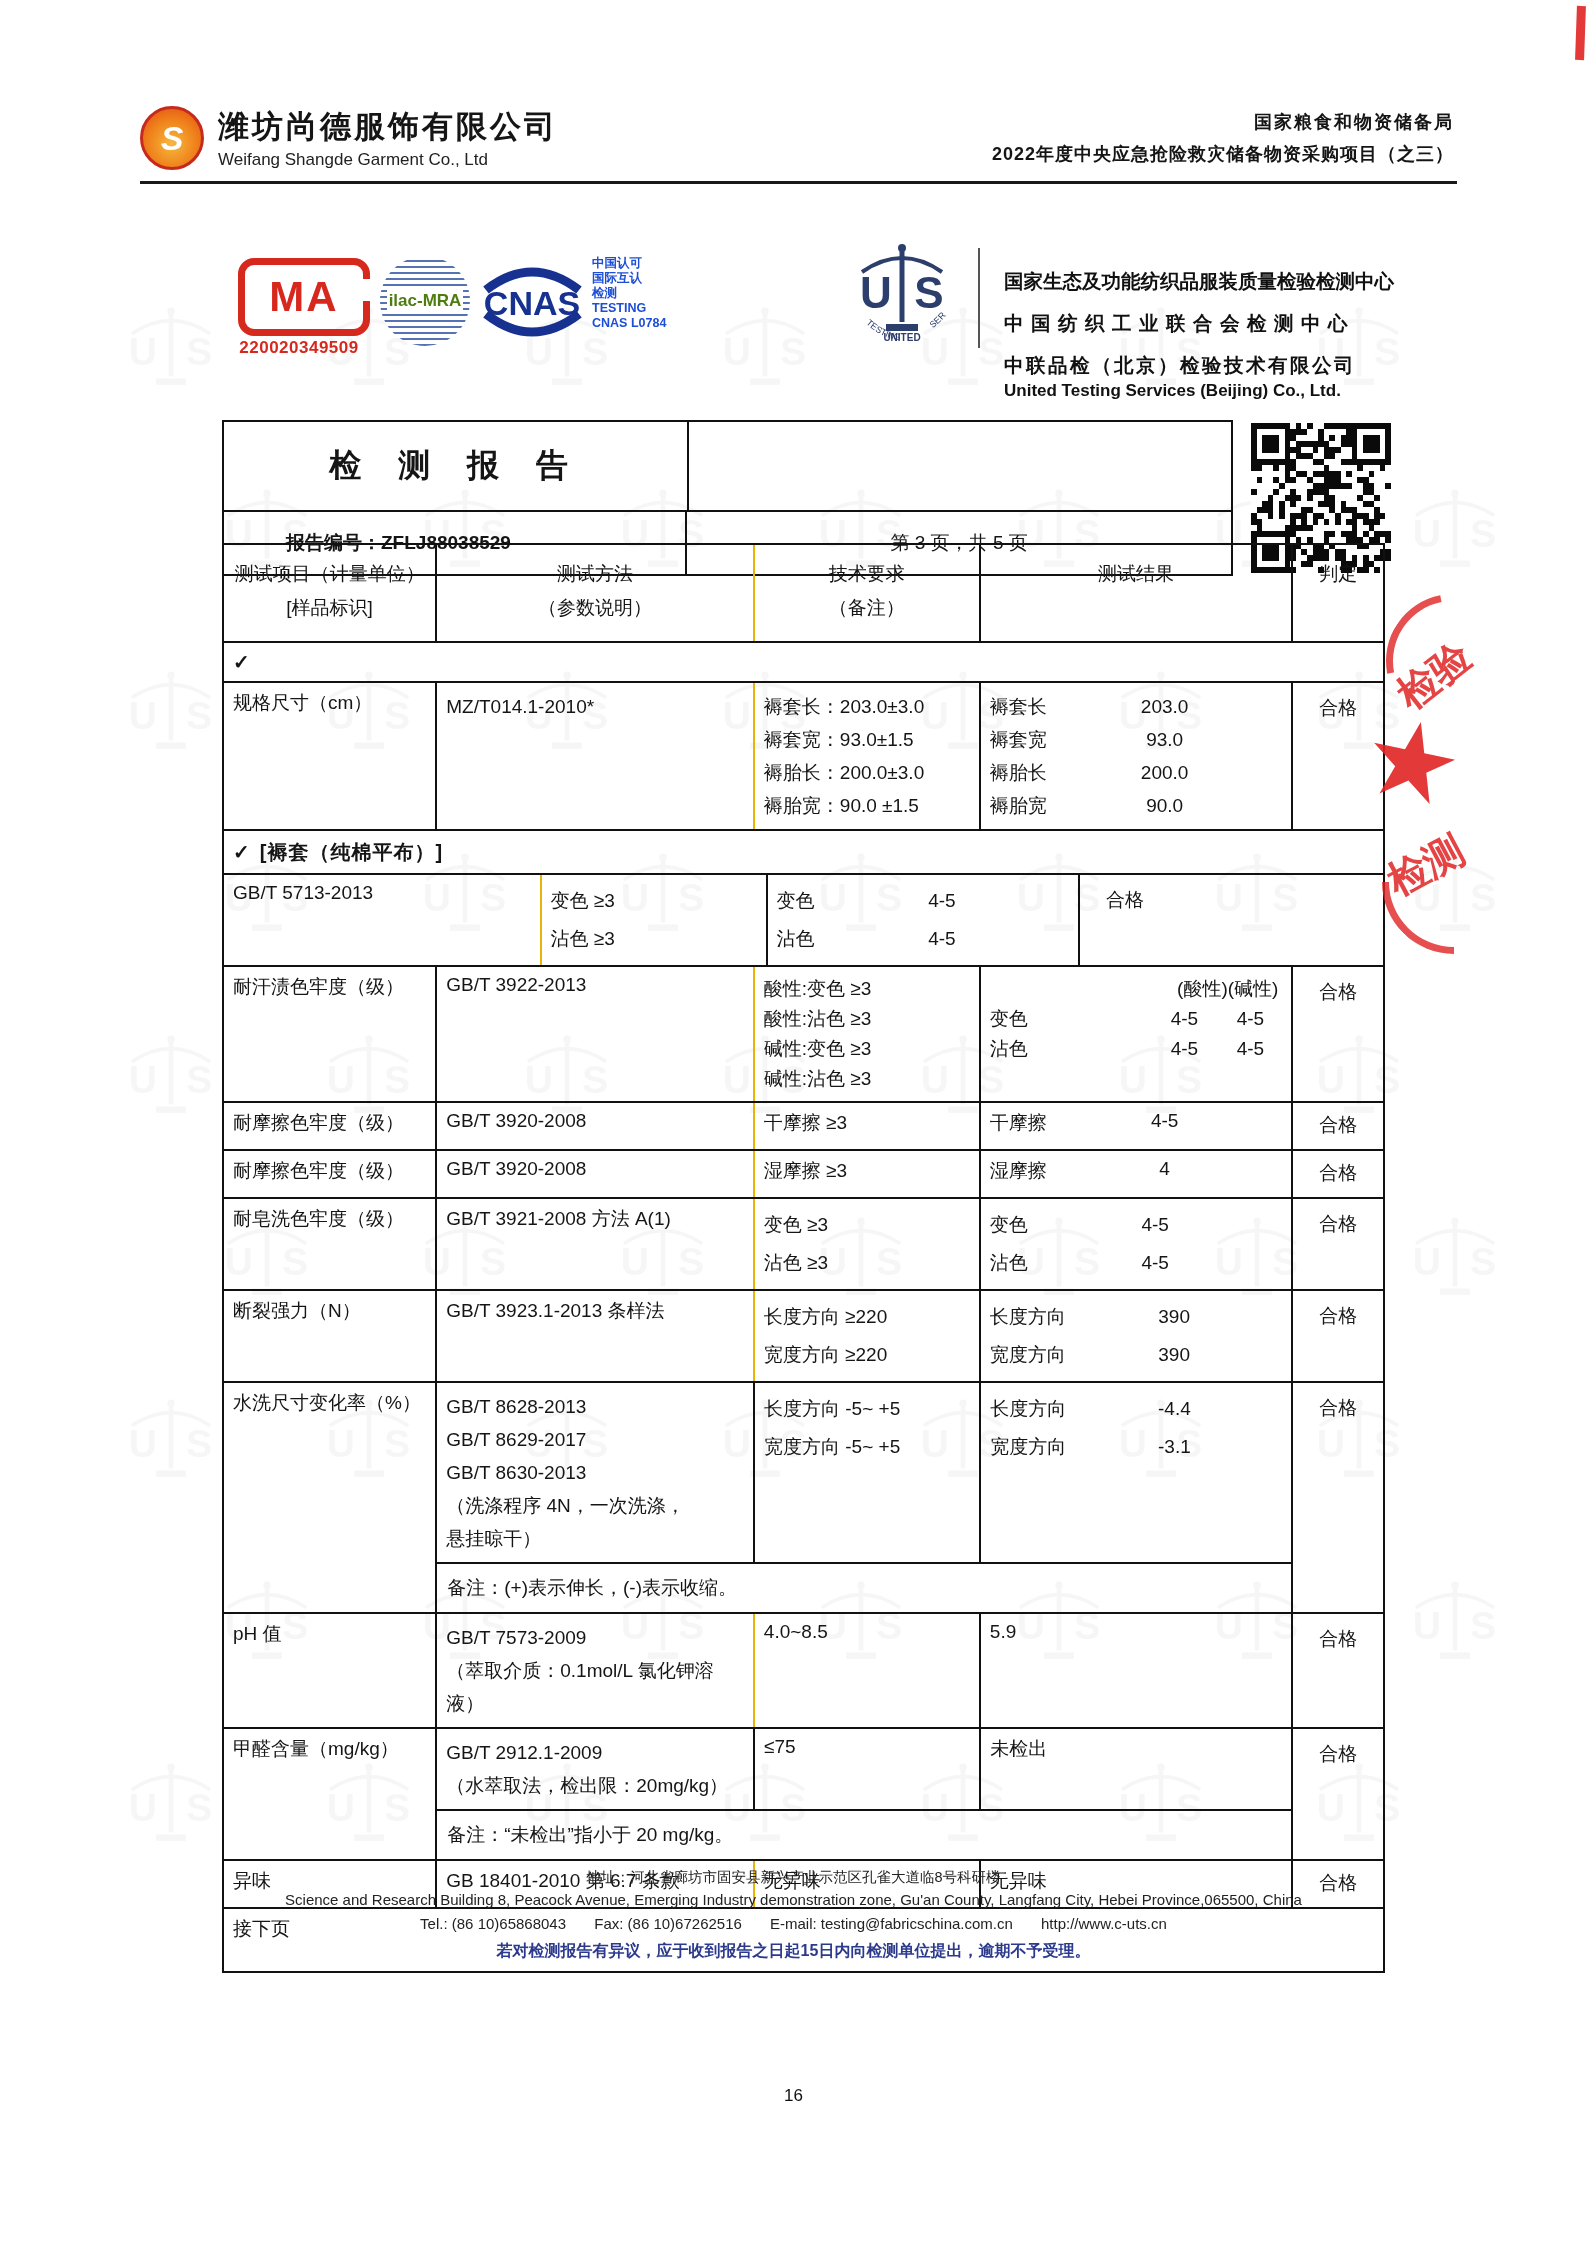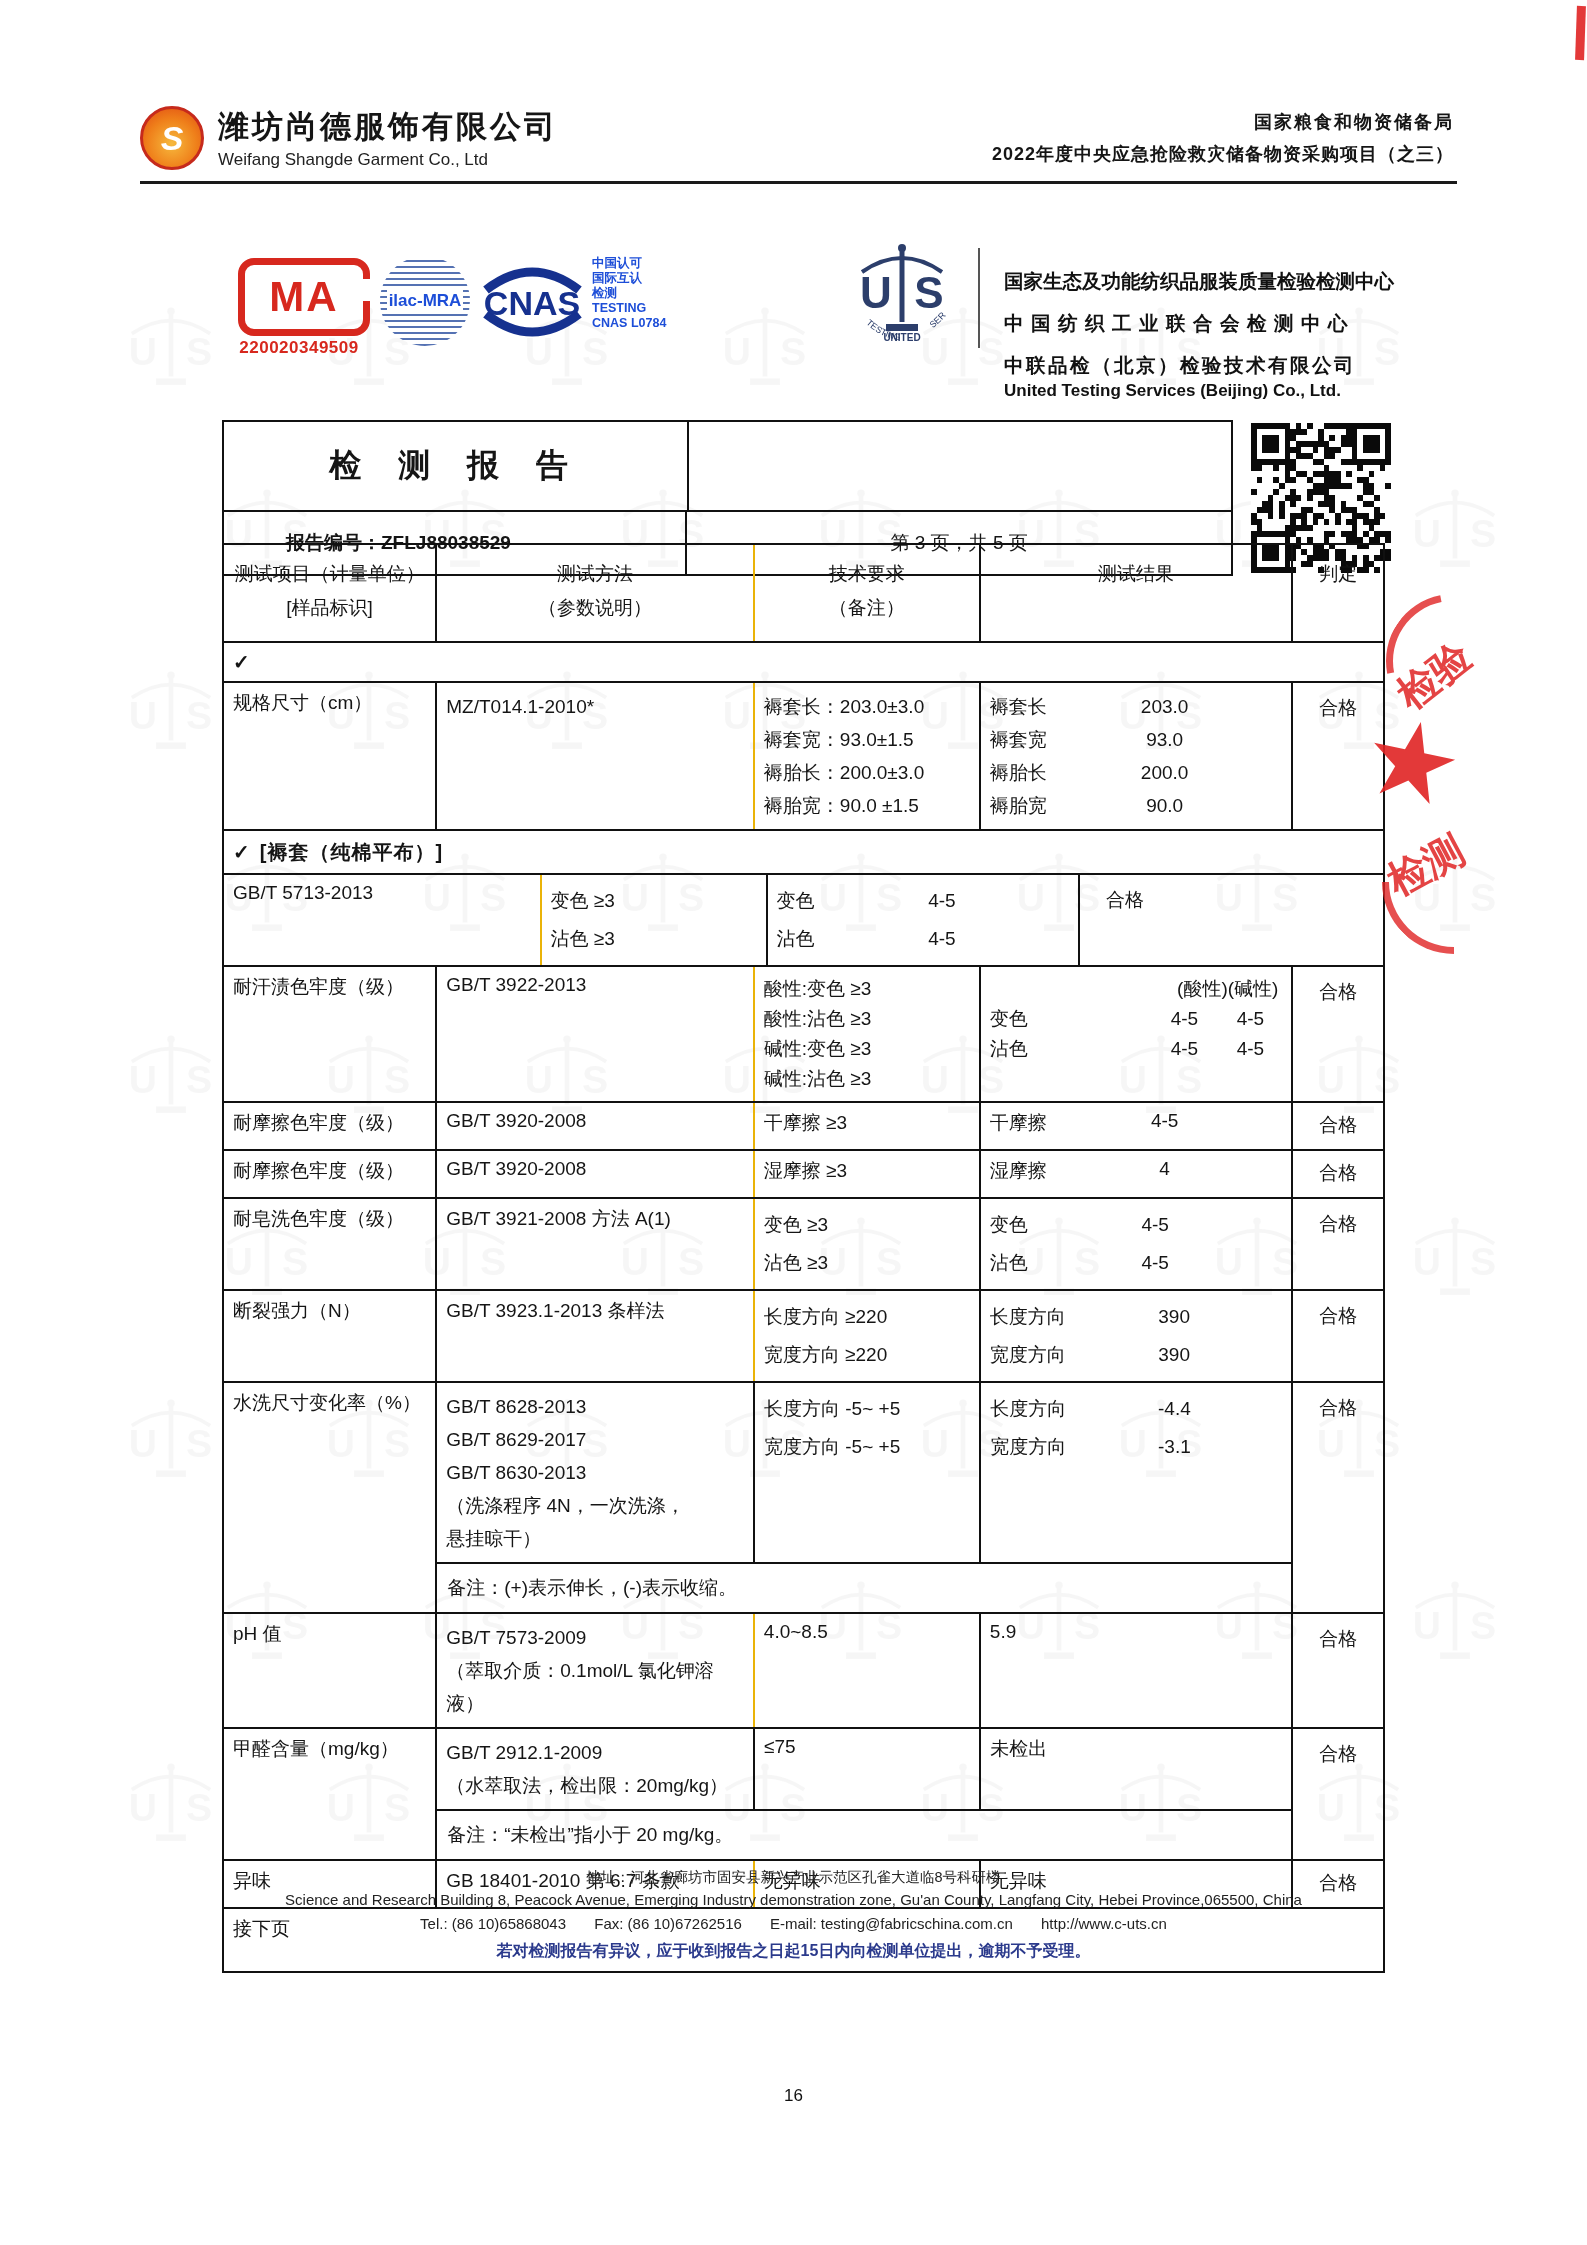--- a/index.html
+++ b/index.html
@@ -29,21 +29,21 @@
   .certs{position:absolute;left:0;top:0;width:100%;}
   .cma{position:absolute;left:238px;top:258px;width:118px;height:64px;border:7px solid #d7281e;
        border-radius:16px;display:flex;align-items:center;justify-content:center;}
   .cma .notch{position:absolute;right:-9px;top:14px;width:11px;height:22px;background:#fff;}
   .cma .ma{font-size:42px;font-weight:900;color:#d7281e;letter-spacing:2px;line-height:1;}
   .cma-num{position:absolute;left:234px;top:338px;width:130px;text-align:center;
            font-size:17px;font-weight:bold;color:#d7281e;letter-spacing:0.5px;}
   .ilac{position:absolute;left:380px;top:256px;width:90px;height:90px;border-radius:50%;
         background:repeating-linear-gradient(0deg,#5572b3 0 2px,#fff 2px 6px);
         display:flex;align-items:center;justify-content:center;}
-  .ilac .band{background:#fff;padding:3px 2px;font-size:17px;font-weight:bold;color:#1d4ed8;}
+  .ilac .band{background:#fff;padding:3px 2px;font-size:17px;font-weight:bold;color:#4d7c0f;}
   .cnas{position:absolute;left:480px;top:262px;width:105px;height:80px;}
   .cnas svg{width:105px;height:80px;}
   .cnas-txt{position:absolute;left:592px;top:256px;font-size:12.5px;line-height:15px;
             color:#1d4ed8;font-weight:bold;}
   .uts-logo{position:absolute;left:852px;top:240px;width:100px;height:115px;}
   .certs-div{position:absolute;left:978px;top:248px;width:2px;height:100px;background:#555;}
   .labs{position:absolute;left:1004px;top:252px;width:360px;color:#111;font-weight:bold;}
   .labs .cn{font-size:19.5px;line-height:26px;white-space:nowrap;margin-top:16px;}
   .labs .cn.j2{letter-spacing:7.5px;}
   .labs .cn.j3{letter-spacing:2.5px;}

